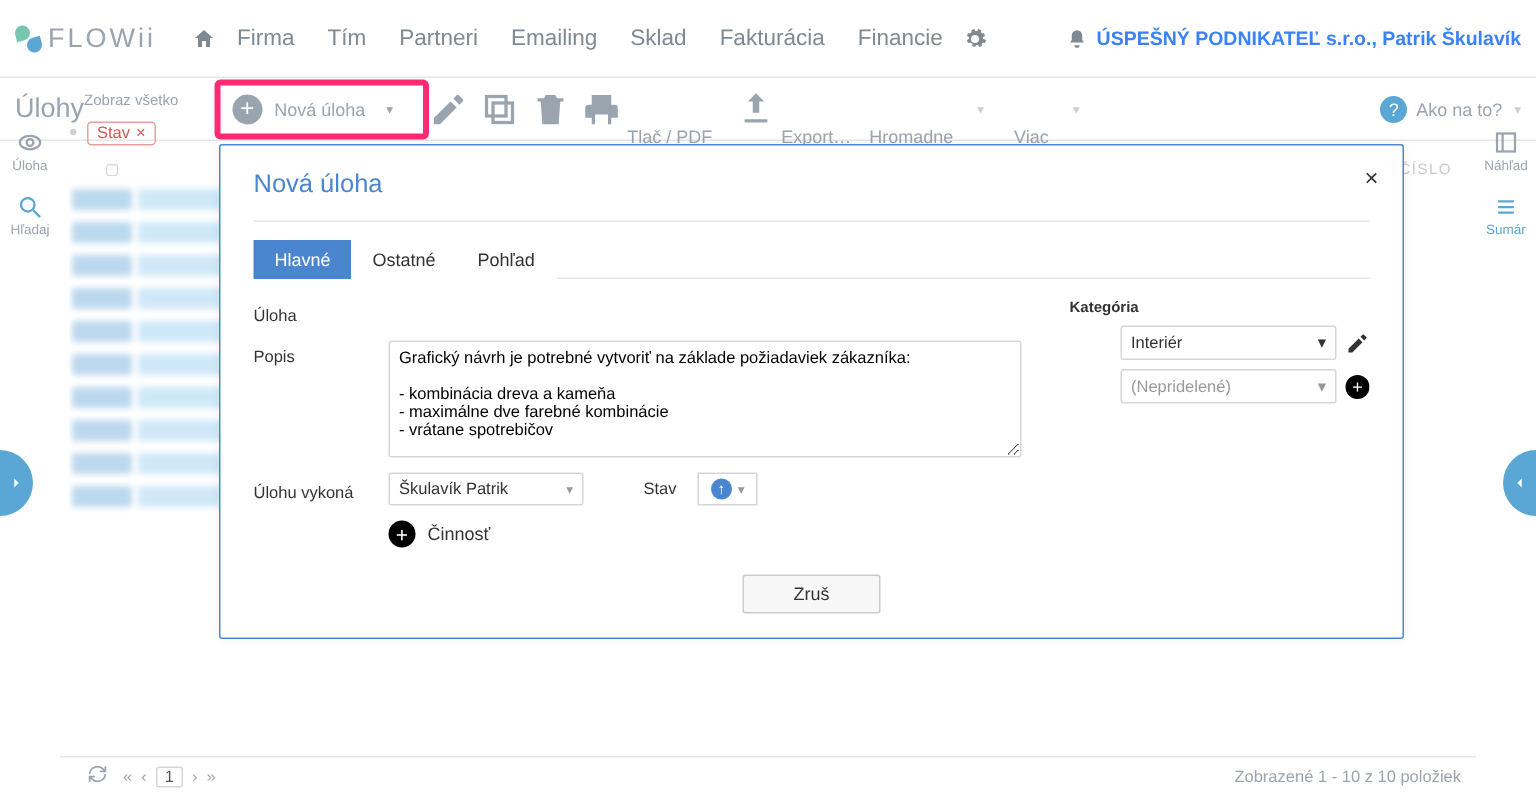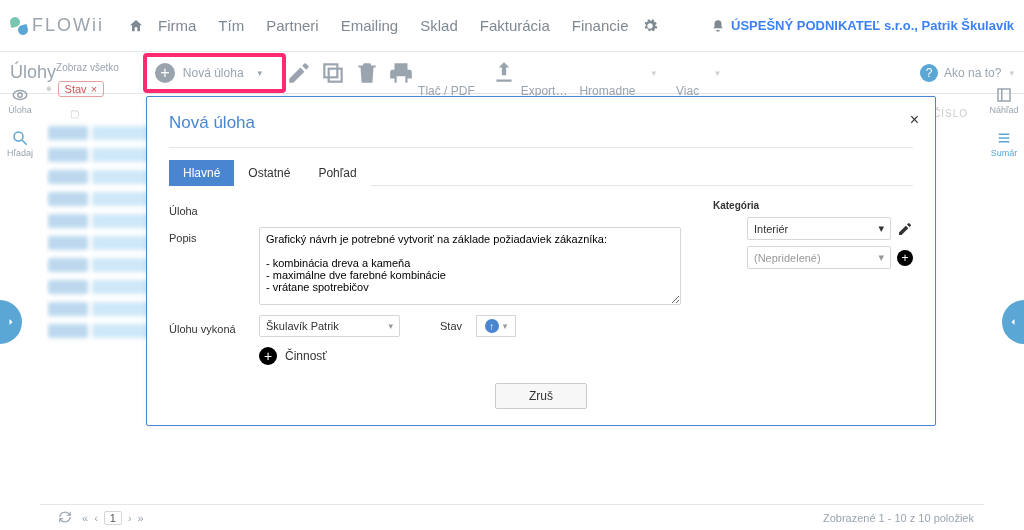--- a/index.html
+++ b/index.html
@@ -159,21 +159,21 @@
   .col-left{flex:1;}
   .col-right{width:200px;}
   .frow{display:flex;align-items:flex-start;margin-bottom:10px;}
   .flabel{width:90px;font-size:11px;color:#333;padding-top:5px;}
   .finput{
     flex:1;border:1px solid #d6d6d6;border-radius:2px;font-size:11px;padding:5px 6px;
     font-family:inherit;
   }
   textarea.finput{height:78px;resize:both;}
   .dd{
-    width:141px;border:1px solid #d6d6d6;border-radius:2px;font-size:11px;padding:4px 6px;
+    width:130px;border:1px solid #d6d6d6;border-radius:2px;font-size:11px;padding:4px 6px;
     display:flex;align-items:center;justify-content:space-between;cursor:pointer;
     background:#fff;
   }
   .dd .car{font-size:9px;color:#999;}
   .stav-label{font-size:11px;color:#333;margin-left:40px;margin-right:14px;}
   .stav-box{border:1px solid #d6d6d6;width:40px;height:22px;display:flex;align-items:center;justify-content:center;gap:4px;}
   .stav-dot{width:14px;height:14px;border-radius:50%;background:#4a86d0;color:#fff;display:flex;align-items:center;justify-content:center;font-size:10px;}
   .add-activity{display:flex;align-items:center;gap:8px;margin-top:6px;margin-left:90px;cursor:pointer;}
   .add-activity .plus-blk{width:18px;height:18px;border-radius:50%;background:#000;color:#fff;display:flex;align-items:center;justify-content:center;font-size:14px;}
   .cat-label{font-size:10px;font-weight:700;margin-bottom:6px;}

